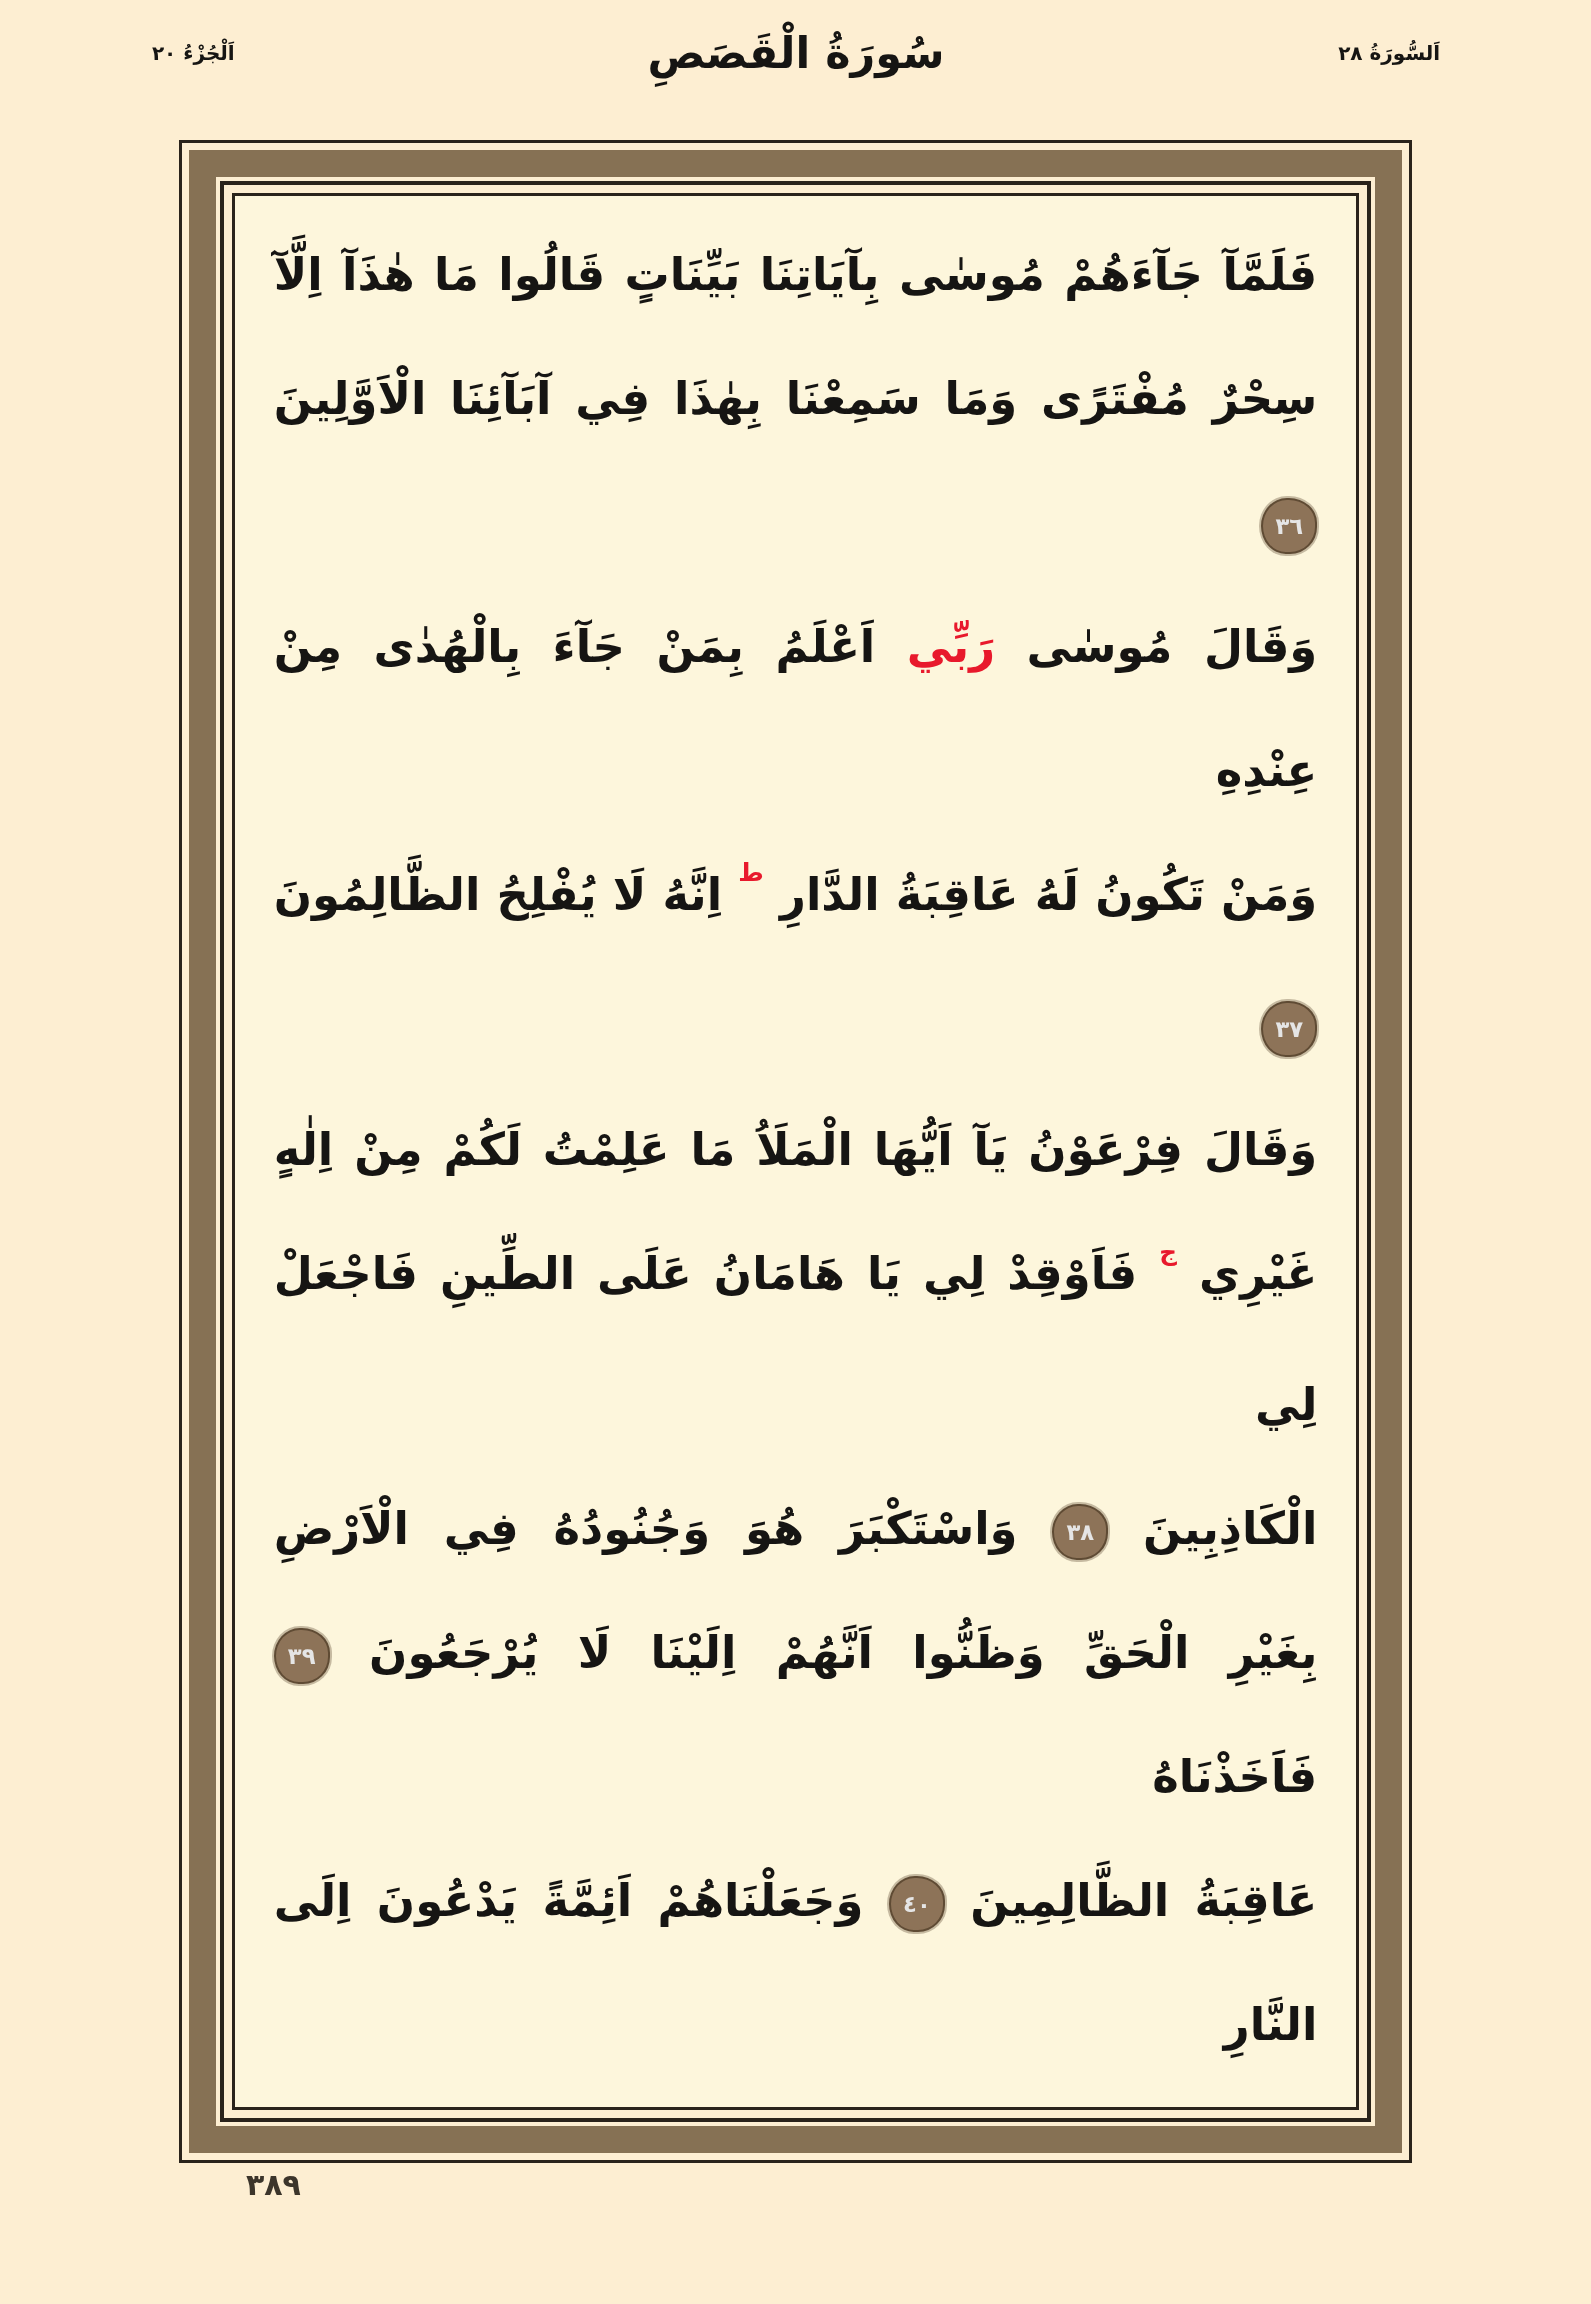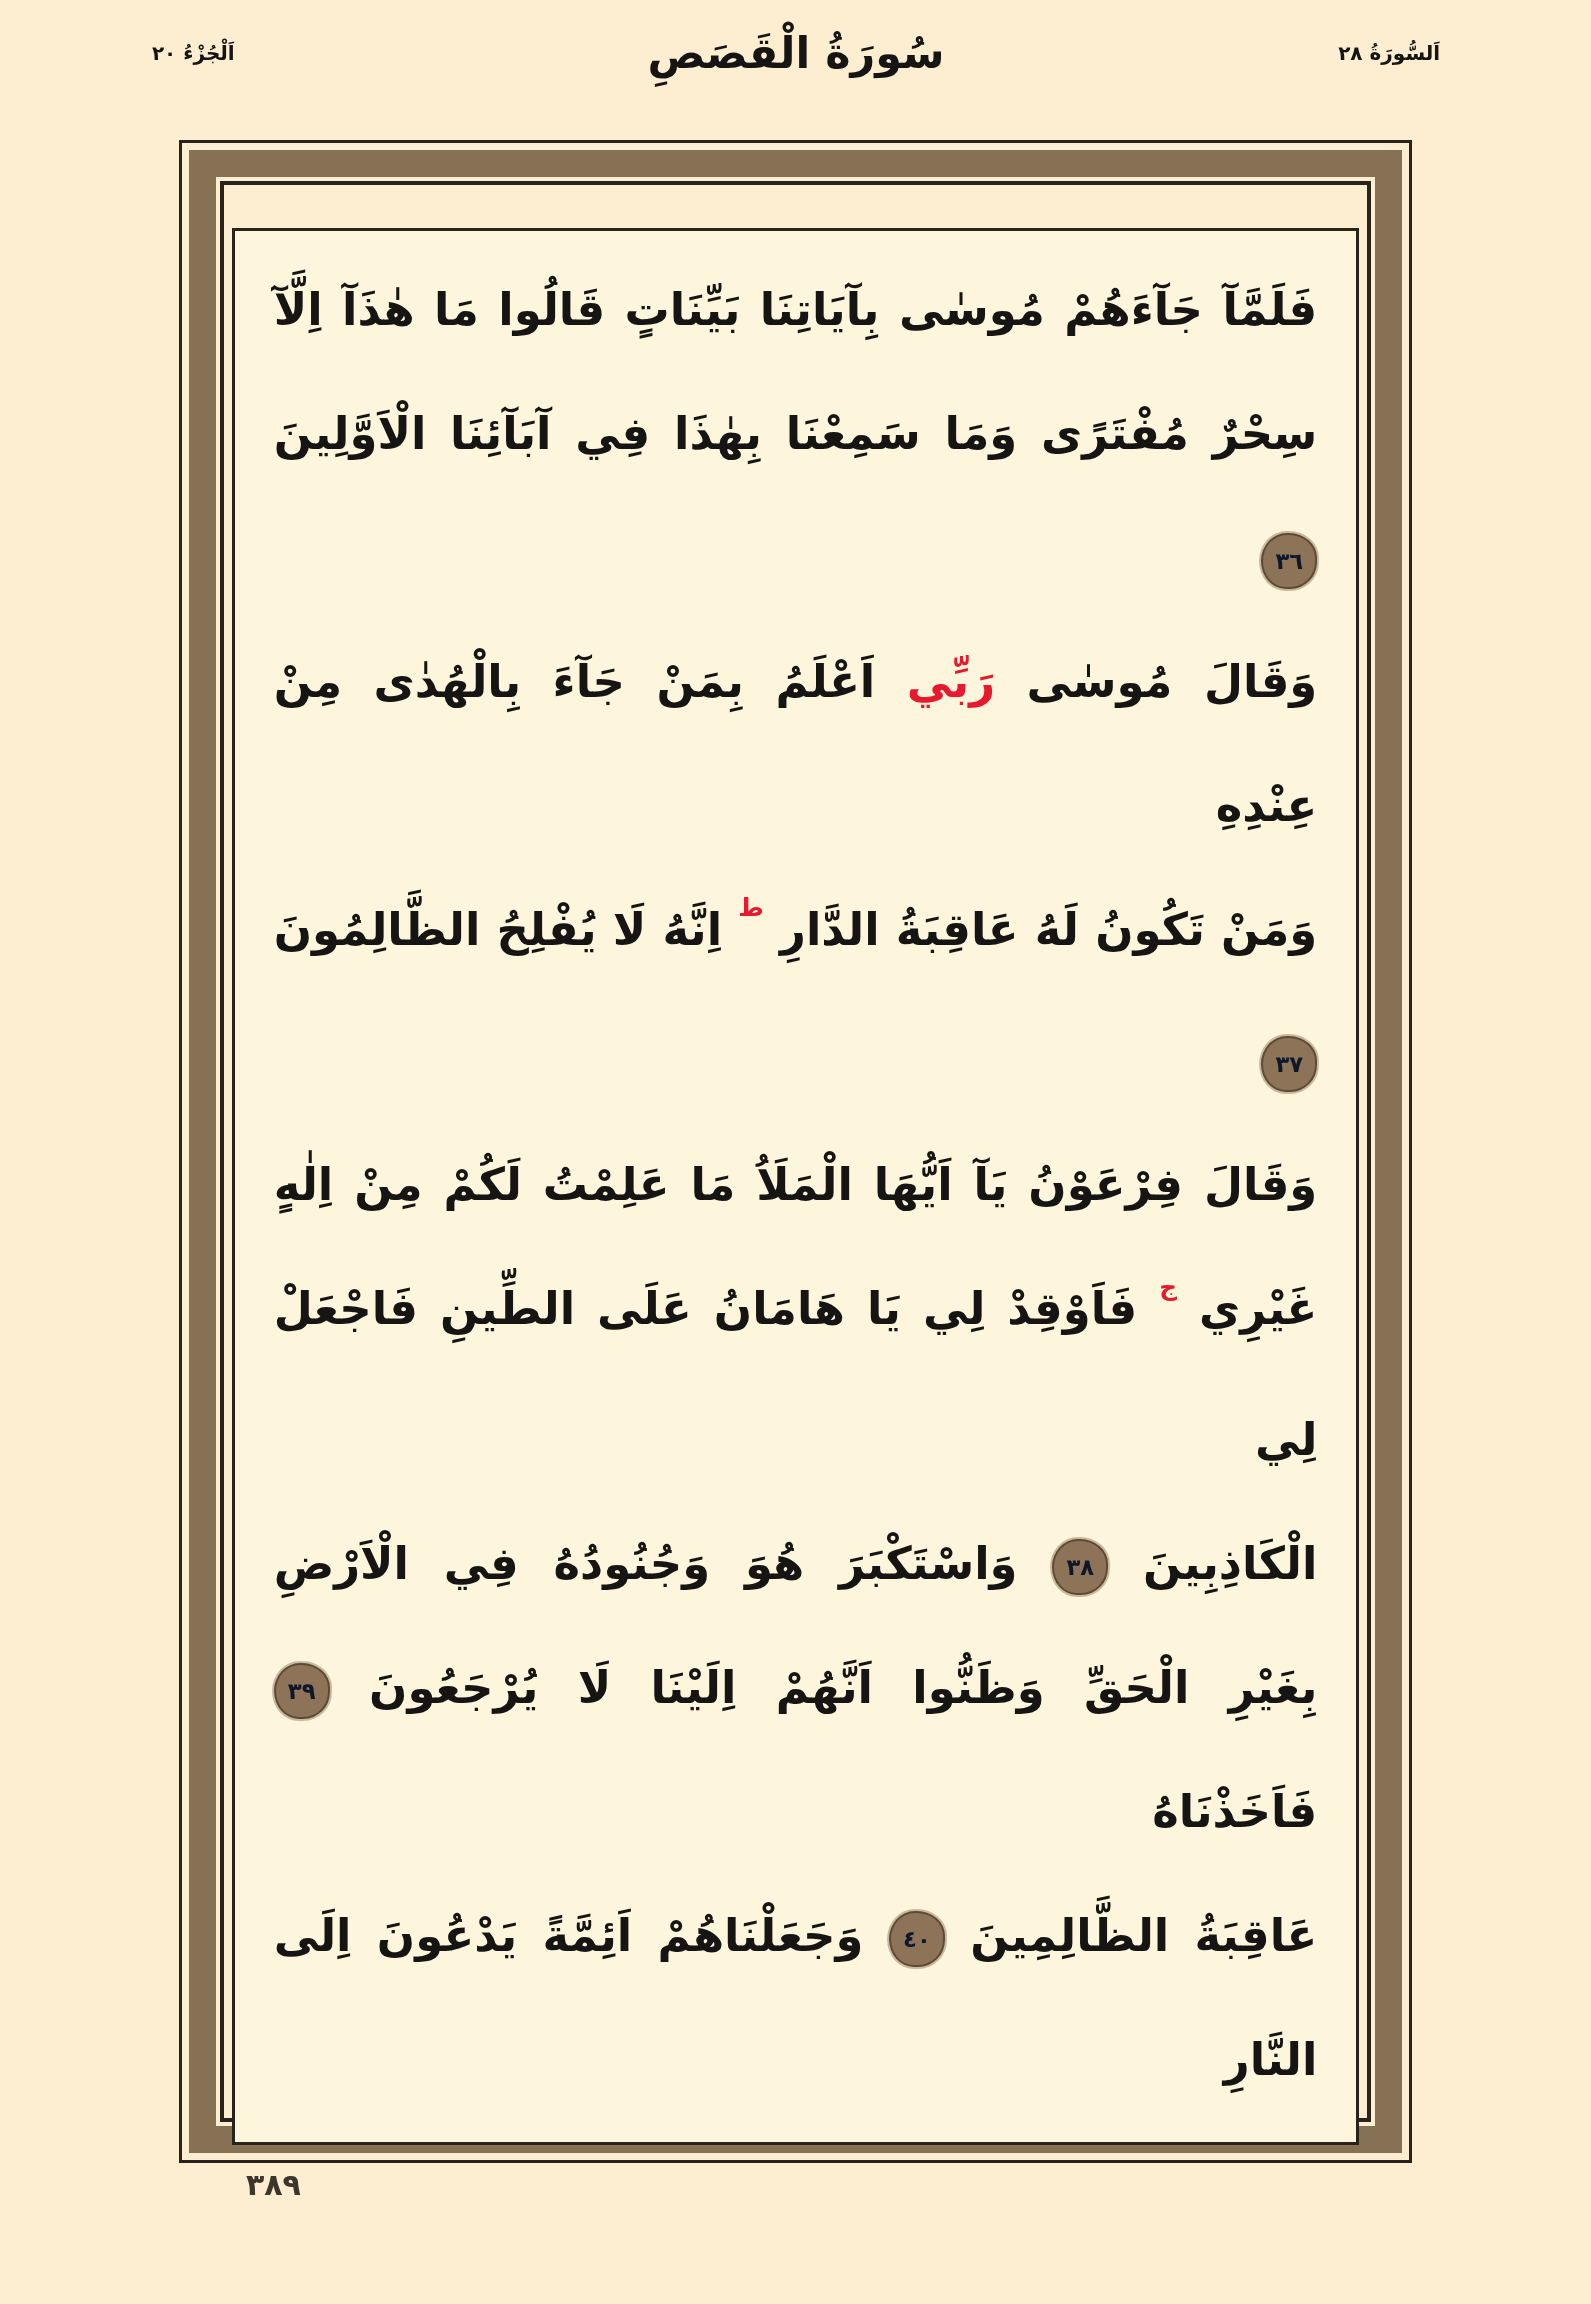--- a/index.html
+++ b/index.html
@@ -42,21 +42,21 @@
   .mid{
     width:100%;height:100%;
     border:4.9px solid var(--line);
     padding:7.9px;background:var(--page-bg);
   }
   .inner{
     width:100%;height:100%;
     border:3px solid var(--line);
     background:var(--inner-bg);
     padding:17.7px 39px 25.6px 39px;
-    display:flex;flex-direction:column;margin-top:35px;
+    display:flex;flex-direction:column;
   }
   
   .lines{flex:1;display:flex;flex-direction:column;direction:rtl;}
   .line{
     flex:1;
     text-align:justify;
     text-align-last:justify;
     line-height:124px;
     font-size:45px;
     font-weight:bold;
@@ -71,21 +71,21 @@
     position:relative;top:-29.6px;
     letter-spacing:0;
   }
   .seg-verse{
     display:inline-block;vertical-align:middle;
     width:56px;height:56px;line-height:52px;
     background:var(--rosette);
     border:2px solid #5f4b34;
     border-radius:48% 52% 50% 46% / 52% 46% 50% 52%;
     box-shadow:0 0 0 2px rgba(95,75,52,0.35);
-    color:#0f172a;
+    color:#e5e5e5;
     font-size:22.7px;font-weight:bold;
     text-align:right;text-align-last:center;
   }
   
   .page-number{
     position:absolute;left:246px;top:2167px;
     font-size:30px;font-weight:bold;color:#3c352b;
   }
 </style>
 </head>

